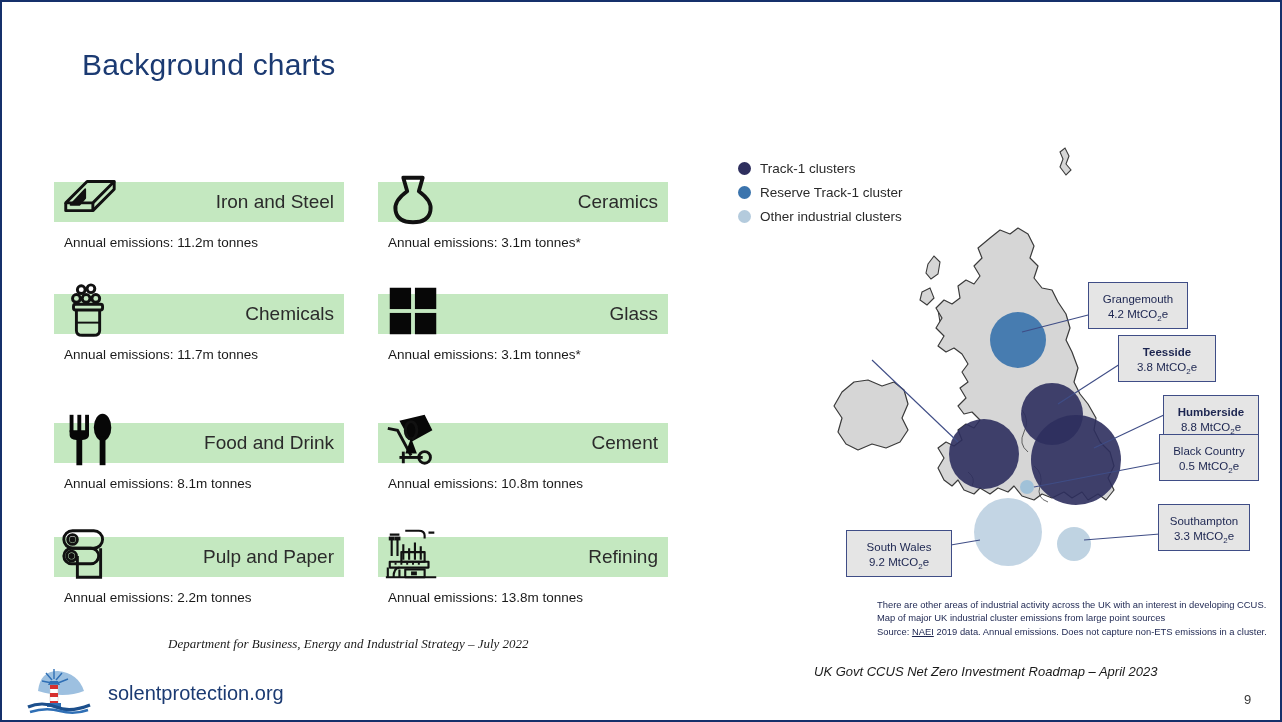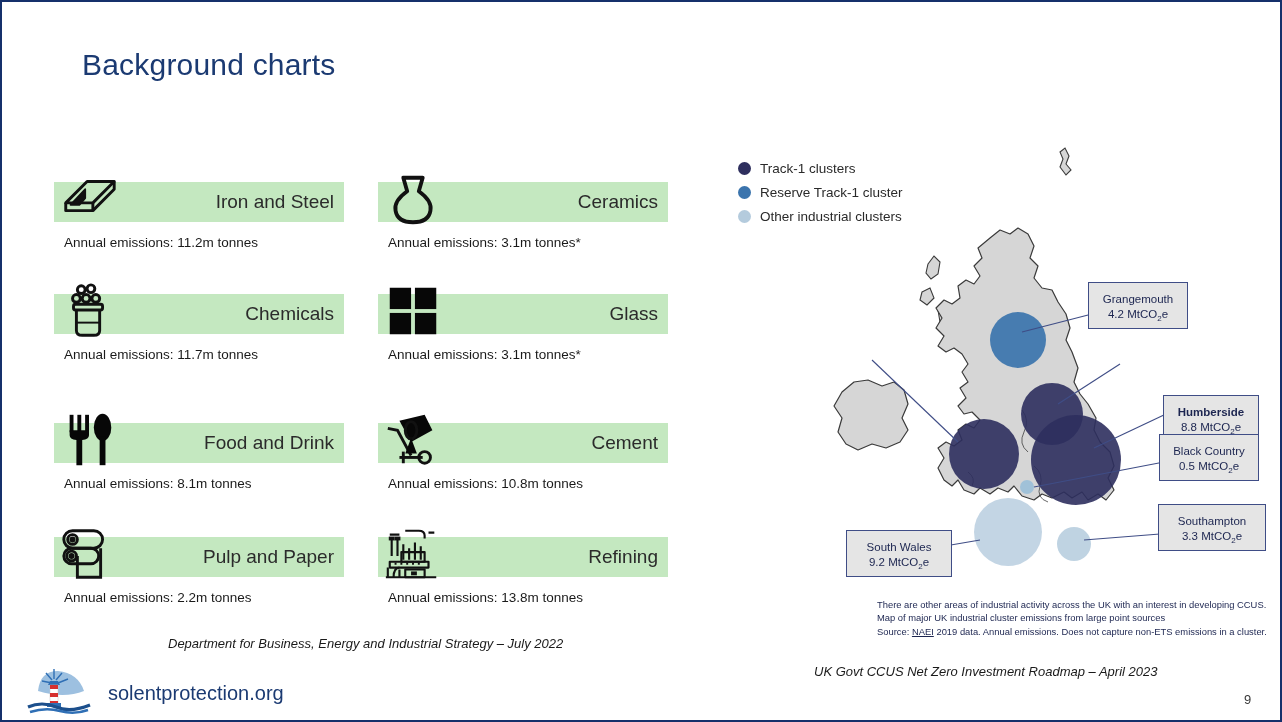--- a/index.html
+++ b/index.html
@@ -41,21 +41,21 @@
   .ico svg{display:block;width:100%;height:100%;}
   .emis{
     position:absolute;left:10px;top:63px;
     font-size:13.5px;color:#1a1a1a;white-space:nowrap;
   }
   
   .src{
     position:absolute;font-style:italic;font-size:13px;color:#1a1a1a;
     white-space:nowrap;
   }
-  .src-left{left:166px;top:634px;}
+  .src-left{left:166px;top:634px;font-family:Liberation Serif, serif;}
   .src-right{left:812px;top:662px;}
   
   #mappanel{position:absolute;left:720px;top:140px;width:552px;height:500px;}
   .legend{position:absolute;left:16px;top:14px;}
   .lgrow{display:flex;align-items:center;height:24px;}
   .lgdot{width:13px;height:13px;border-radius:50%;margin-right:9px;flex:0 0 auto;}
   .lgtxt{font-size:13.5px;color:#2a2a2a;white-space:nowrap;}
   .mapsvg{position:absolute;left:0;top:0;width:552px;height:460px;}
   .callout{
     position:absolute;border:1px solid #3f4d86;background:#e5e5e5;
@@ -312,29 +312,33 @@
         <line x1="312" y1="345" x2="442" y2="320"></line>
         <line x1="362" y1="398" x2="438" y2="392"></line>
         <line x1="258" y1="398" x2="188" y2="410"></line>
       </g>
     </svg>
 
     <div class="callout" style="left:366px;top:140px;width:100px;">
       <span class="cname">Grangemouth</span>
       <span class="cval"><span>4.2</span> MtCO<sub>2</sub>e</span>
     </div>
+    <div class="callout bold" style="left:396px;top:193px;width:98px;">
+      <span class="cname">Teesside</span>
+      <span class="cval"><span>3.8</span> MtCO<sub>2</sub>e</span>
+    </div>
     <div class="callout bold" style="left:441px;top:241px;width:96px;margin-top:12px;">
       <span class="cname">Humberside</span>
       <span class="cval"><span>8.8</span> MtCO<sub>2</sub>e</span>
     </div>
     <div class="callout" style="left:437px;top:292px;width:100px;">
       <span class="cname">Black Country</span>
       <span class="cval"><span>0.5</span> MtCO<sub>2</sub>e</span>
     </div>
-    <div class="callout" style="left:436px;top:362px;width:108px;">
+    <div class="callout" style="left:436px;top:362px;width:92px;">
       <span class="cname">Southampton</span>
       <span class="cval"><span>3.3</span> MtCO<sub>2</sub>e</span>
     </div>
     <div class="callout" style="left:124px;top:388px;width:106px;">
       <span class="cname">South Wales</span>
       <span class="cval"><span>9.2</span> MtCO<sub>2</sub>e</span>
     </div>
 
     <div class="mapnote">
       <div>There are other areas of industrial activity across the UK with an interest in developing CCUS.</div>

